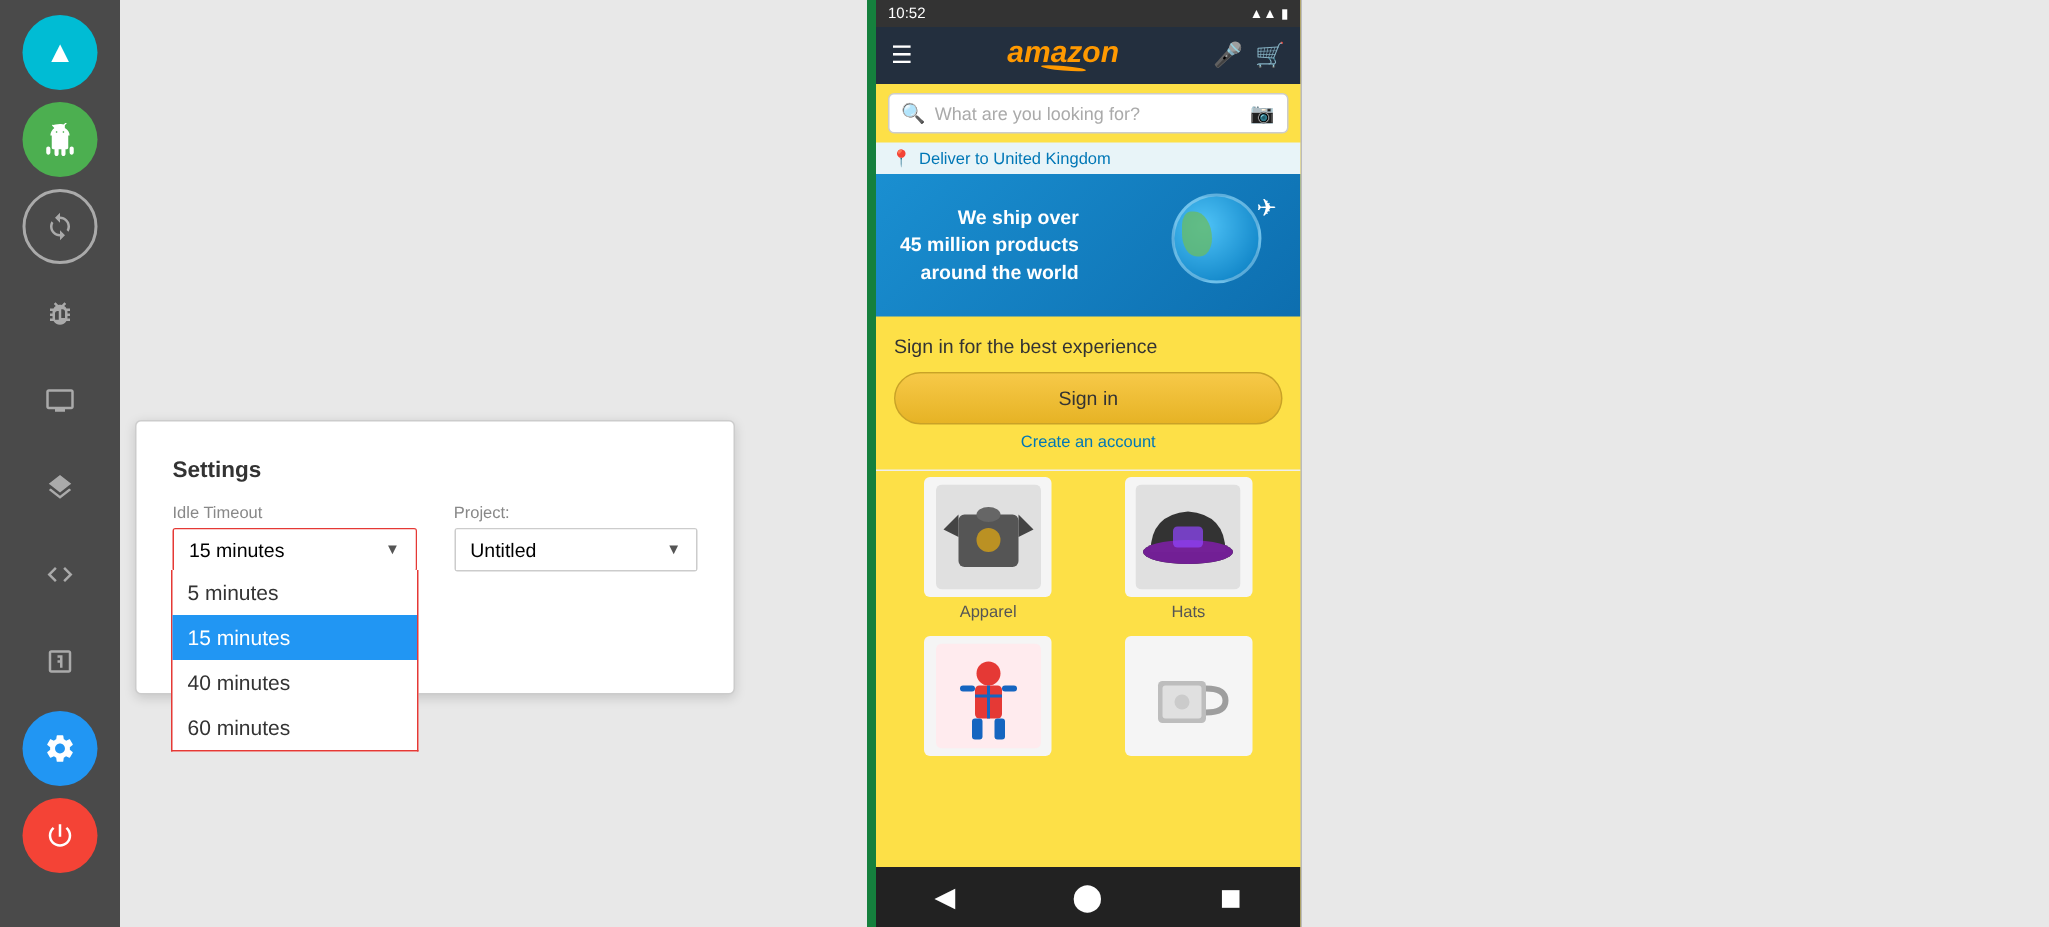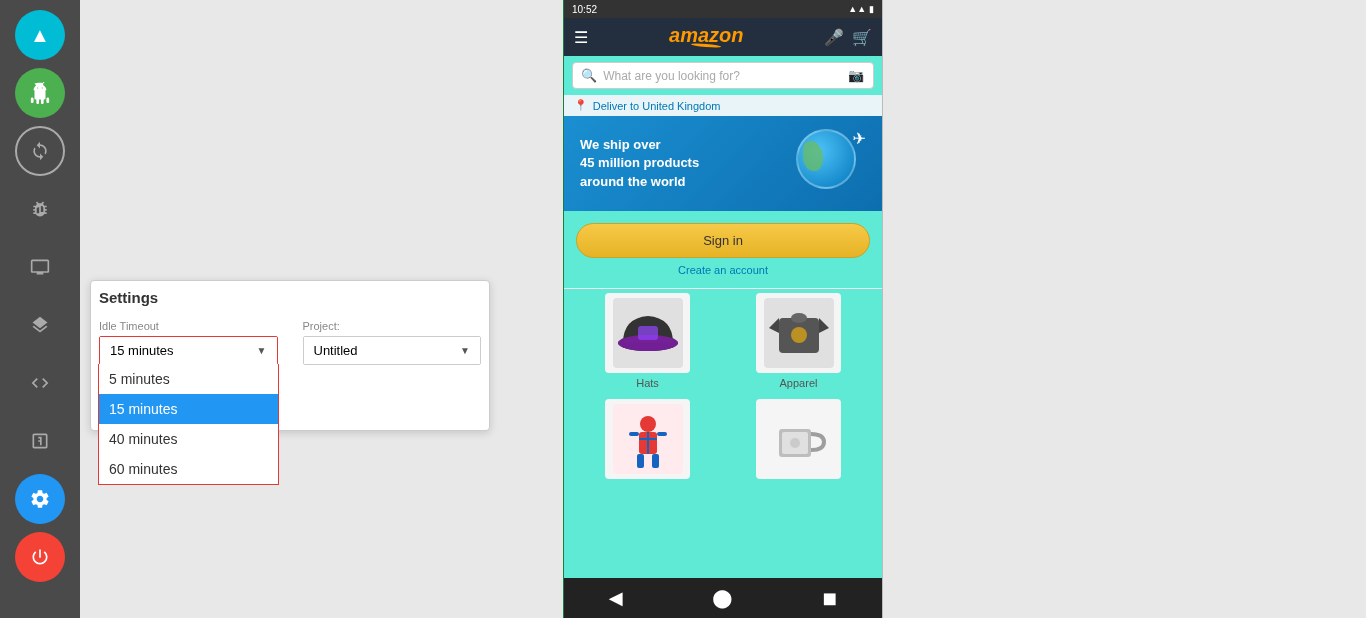--- a/index.html
+++ b/index.html
@@ -53,21 +53,21 @@
     }
 
     
     .settings-panel {
       position: absolute;
       top: 280px;
       left: 10px;
       background: white;
       border: 1px solid #ccc;
       border-radius: 4px;
-      padding: 8px;
+      padding: 24px;
       width: 400px;
       z-index: 10;
       box-shadow: 0 2px 8px rgba(0,0,0,0.15);
     }
     .settings-title {
       font-size: 15px;
       font-weight: 600;
       margin-bottom: 14px;
       color: #333;
     }
@@ -135,25 +135,25 @@
     .version-row {
       margin-top: 12px;
     }
 
     
     .phone-frame {
       position: absolute;
       top: 0;
       left: 50%;
       transform: translateX(-50%);
-      width: 320px;
+      width: 290px;
       height: 618px;
-      background: #5eead4;
+      background: #fde047;
       overflow: hidden;
-      border-left: 1px solid #15803d;
+      border-left: 6px solid #15803d;
       border-right: 1px solid #bbb;
     }
 
     
     .status-bar {
       background: #333;
       color: white;
       font-size: 10px;
       padding: 2px 8px;
       display: flex;
@@ -229,20 +229,21 @@
     .promo-banner {
       background: linear-gradient(135deg, #1a8fd1 0%, #0d6eaf 100%);
       margin: 0;
       height: 95px;
       display: flex;
       align-items: center;
       justify-content: space-between;
       padding: 10px 16px;
       position: relative;
       overflow: hidden;
+      text-align: right;
     }
     .banner-text {
       color: white;
       font-size: 13px;
       font-weight: bold;
       line-height: 1.4;
       z-index: 1;
     }
     .globe-container {
       width: 70px;
@@ -493,57 +494,58 @@
         <div>45 million products</div>
         <div>around the world</div>
       </div>
       <div class="globe-container">
         <div class="globe"></div>
         <span class="plane-icon">✈</span>
       </div>
     </div>
 
     <div class="signin-section">
+      <div class="signin-text">Sign in for the best experience</div>
       <button class="signin-btn">Sign in</button>
       <a class="create-account">Create an account</a>
     </div>
 
     <div class="divider"></div>
 
     <div class="product-grid">
-      <div class="product-card">
-        <div class="product-img">
-
-          <svg width="70" height="70" viewBox="0 0 70 70">
-            <rect width="70" height="70" fill="#e0e0e0" rx="4"></rect>
-
-            <ellipse cx="35" cy="45" rx="30" ry="8" fill="#222"></ellipse>
-            <path d="M10 45 Q10 20 35 18 Q60 20 60 45 Z" fill="#333"></path>
-
-            <ellipse cx="35" cy="45" rx="30" ry="8" fill="#7b1fa2" opacity="0.9"></ellipse>
-
-            <rect x="25" y="28" width="20" height="14" rx="3" fill="#9146ff" opacity="0.7"></rect>
-          </svg>
-        </div>
-        <div class="product-label">Hats</div>
-      </div>
       <div class="product-card">
         <div class="product-img">
 
           <svg width="70" height="70" viewBox="0 0 70 70">
             <rect width="70" height="70" fill="#e0e0e0" rx="4"></rect>
             <rect x="15" y="20" width="40" height="35" rx="4" fill="#555"></rect>
             <polygon points="15,20 5,30 15,35 15,20" fill="#444"></polygon>
             <polygon points="55,20 65,30 55,35 55,20" fill="#444"></polygon>
             <ellipse cx="35" cy="20" rx="8" ry="5" fill="#666"></ellipse>
 
             <circle cx="35" cy="37" r="8" fill="#d4a017" opacity="0.8"></circle>
           </svg>
         </div>
         <div class="product-label">Apparel</div>
+      </div>
+      <div class="product-card">
+        <div class="product-img">
+
+          <svg width="70" height="70" viewBox="0 0 70 70">
+            <rect width="70" height="70" fill="#e0e0e0" rx="4"></rect>
+
+            <ellipse cx="35" cy="45" rx="30" ry="8" fill="#222"></ellipse>
+            <path d="M10 45 Q10 20 35 18 Q60 20 60 45 Z" fill="#333"></path>
+
+            <ellipse cx="35" cy="45" rx="30" ry="8" fill="#7b1fa2" opacity="0.9"></ellipse>
+
+            <rect x="25" y="28" width="20" height="14" rx="3" fill="#9146ff" opacity="0.7"></rect>
+          </svg>
+        </div>
+        <div class="product-label">Hats</div>
       </div>
     </div>
 
     <div class="product-grid2">
       <div class="product-card">
         <div class="product-img">
           <svg width="70" height="70" viewBox="0 0 70 70">
             <rect width="70" height="70" fill="#ffebee" rx="4"></rect>
 
             <ellipse cx="35" cy="20" rx="8" ry="8" fill="#e53935"></ellipse>

